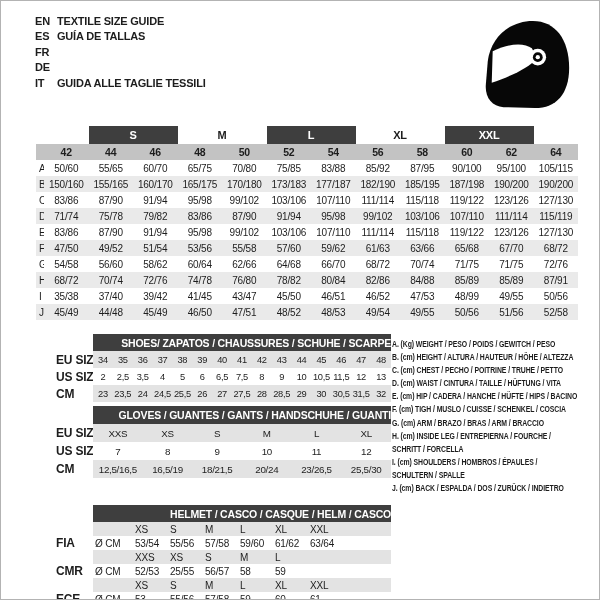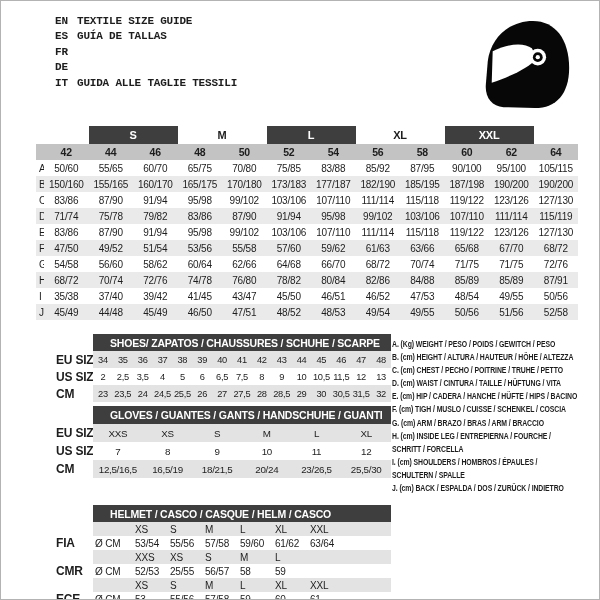--- a/index.html
+++ b/index.html
@@ -7,21 +7,21 @@
   .canvas {
     position:relative; width:600px; height:600px; background:#fff;
     border:1px solid #b3b3b3; overflow:hidden;
     font-family:"Liberation Sans", sans-serif; color:#1d1d1d;
   }
   :root {
     --dark:#3e3e3e; --mid:#c3c3c3; --stripe:#eaeaea; --light:#e3e3e3;
   }
 
   
-  .langs { position:absolute; left:54px; top:13px;font-family:Liberation Mono, monospace; }
+  .langs { position:absolute; left:34px; top:13px; }
   .lang-row { display:flex; font-weight:700; font-size:11px; line-height:15.4px; letter-spacing:-0.2px; }
   .lang-code { width:22px; flex:none; }
 
   
   .helmet-icon { position:absolute; left:477px; top:13px; width:98px; height:102px; }
 
   
   table { border-collapse:collapse; table-layout:fixed; }
   td { padding:0; overflow:hidden; white-space:nowrap; vertical-align:middle; }
 
@@ -31,21 +31,21 @@
   .main tr.grp { height:18px; }
   .main .grp-cell { font-weight:700; font-size:11px; }
   .main .grp-dark { background:var(--dark); color:#fff; }
   .main .size-cell { background:var(--mid); font-weight:700; font-size:10.5px; }
   .main .row-lbl { text-align:left; padding-left:3px; }
   .main tr.stripe td { background:var(--stripe); }
 
   
   .sub { position:absolute; }
   .sub td { text-align:center; font-size:10px; letter-spacing:-0.2px; }
-  .sub .title-cell { background:var(--dark); color:#fff; font-weight:700; text-align:left; padding-left:17px; font-size:10.5px; letter-spacing:-0.2px; }
+  .sub .title-cell { background:var(--dark); color:#fff; font-weight:700; text-align:right; padding-left:5px; font-size:10.5px; letter-spacing:-0.2px; }
   .sub td.lbl { text-align:left; padding-left:20px; font-weight:700; font-size:12px; background:#fff; }
   .sub td.shaded { background:var(--light); }
   #shoes { left:35px; top:333px; width:355px; }
   #shoes tr { height:17px; }
   #shoes td.value-cell { font-size:9.3px; letter-spacing:-0.3px; }
   #gloves { left:35px; top:405px; width:355px; }
   #gloves tr { height:18px; }
   #gloves td.value-cell { font-size:9.8px; letter-spacing:-0.3px; }
   #helmet-table { left:35px; top:504px; width:355px; }
   #helmet-table tr { height:14px; }
@@ -259,21 +259,21 @@
           <td class="row-lbl">I</td>
           <td>35/38</td>
           <td>37/40</td>
           <td>39/42</td>
           <td>41/45</td>
           <td>43/47</td>
           <td>45/50</td>
           <td>46/51</td>
           <td>46/52</td>
           <td>47/53</td>
-          <td>48/54</td>
+          <td>48/99</td>
           <td>49/55</td>
           <td>50/56</td>
         </tr>
         <tr class="stripe">
           <td class="row-lbl">J</td>
           <td>45/49</td>
           <td>44/48</td>
           <td>45/49</td>
           <td>46/50</td>
           <td>47/51</td>

